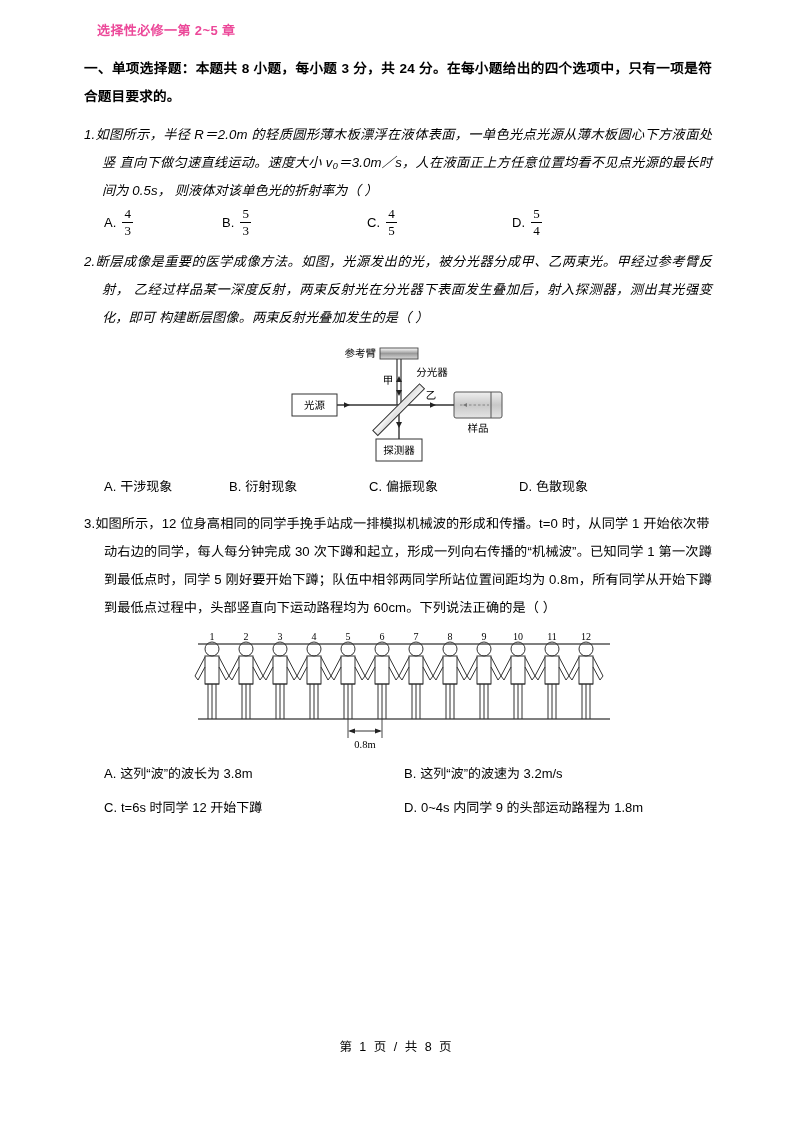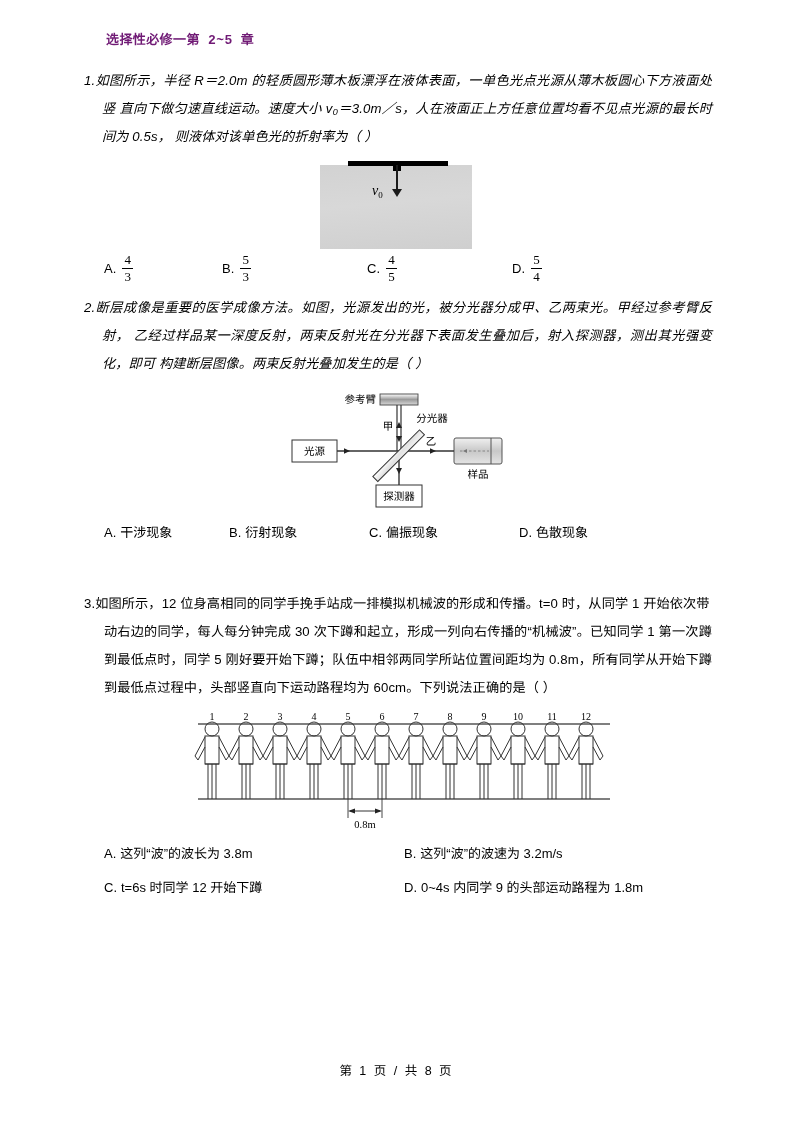--- a/index.html
+++ b/index.html
@@ -34,26 +34,26 @@
     font-weight: bold;
     letter-spacing: 1px;
     margin: 0;
     padding-top: 97px;
     font-family: "Liberation Sans", "DejaVu Sans", sans-serif;
     line-height: 28px;
   }
   .doc-subtitle {
     font-size: 13px;
     font-weight: bold;
-    color: #701a75;
-    margin: 9px;
+    color: #ec4899;
+    margin: 0;
     padding-top: 20px;
     padding-left: 13px;
     letter-spacing: 0.4px;
-    font-family: Liberation Mono, monospace;
+    font-family: Liberation Sans, sans-serif;
   }
 
   
   .section-head {
     font-size: 13.6px;
     font-weight: bold;
     line-height: 28px;
     margin: 0;
     padding-top: 16px;
     text-align: justify;
@@ -231,48 +231,38 @@
   
   .footer {
     position: absolute;
     left: 0;
     top: 1036px;
     width: 793px;
     text-align: center;
     font-size: 12.5px;
     font-family: "Liberation Sans", "DejaVu Sans", sans-serif;
     letter-spacing: 2px;
-    margin-top: 24px;
   }
 </style>
 </head>
 <body>
 
 <div class="page">
   <div class="content">
 
     <div class="doc-subtitle">选择性必修一第 2~5 章</div>
 
+    <div class="section-head">一、单项选择题：本题共 8 小题，每小题 3 分，共 24 分。在每小题给出的四个选项中，只有一项是符合题目要求的。</div>
 
     <div class="question q-hang">
       <span>1.</span><span>如图所示，半径 R＝2.0m 的轻质圆形薄木板漂浮在液体表面，一单色光点光源从薄木板圆心下方液面处竖</span>
       <span>直向下做匀速直线运动。速度大小 v₀＝3.0m／s，人在液面正上方任意位置均看不见点光源的最长时间为 0.5s，</span>
       <span>则液体对该单色光的折射率为（        ）</span>
     </div>
 
-    <div class="fig1-wrap">
-      <div class="fig1">
-        <div class="liquid"></div>
-        <div class="board"></div>
-        <div class="v-dot"></div>
-        <div class="v-arrow"></div>
-        <div class="v-head"></div>
-        <div class="v-label"><span class="ital">v</span><span class="sub num">0</span></div>
-      </div>
-    </div>
 
     <div class="options frac-row">
       <div class="opt" style="width:118px;padding-left:20px;">
         <span class="opt-label">A.</span>
         <span class="frac">
           <span class="numr">4</span>
           <span class="den">3</span>
         </span>
       </div>
       <div class="opt" style="width:145px;">
@@ -379,21 +369,21 @@
         <span class="opt-label">C.</span>
         <span>偏振现象</span>
       </div>
       <div class="opt">
         <span class="opt-label">D.</span>
         <span>色散现象</span>
       </div>
     </div>
 
     <div class="question">
-      <div style="padding-left:18px;text-indent:-18px;margin-top:34px;">
+      <div style="padding-left:18px;text-indent:-18px;">
         <span>3.</span><span>如图所示，12 位身高相同的同学手挽手站成一排模拟机械波的形成和传播。t=0 时，从同学 1 开始依次带</span>
       </div>
       <div class="q3-body">
         <span>动右边的同学，每人每分钟完成 30 次下蹲和起立，形成一列向右传播的“机械波”。已知同学 1 第一次蹲</span>
         <span>到最低点时，同学 5 刚好要开始下蹲；队伍中相邻两同学所站位置间距均为 0.8m，所有同学从开始下蹲</span>
         <span>到最低点过程中，头部竖直向下运动路程均为 60cm。下列说法正确的是（        ）</span>
       </div>
     </div>
 
     <div class="fig3-wrap">

